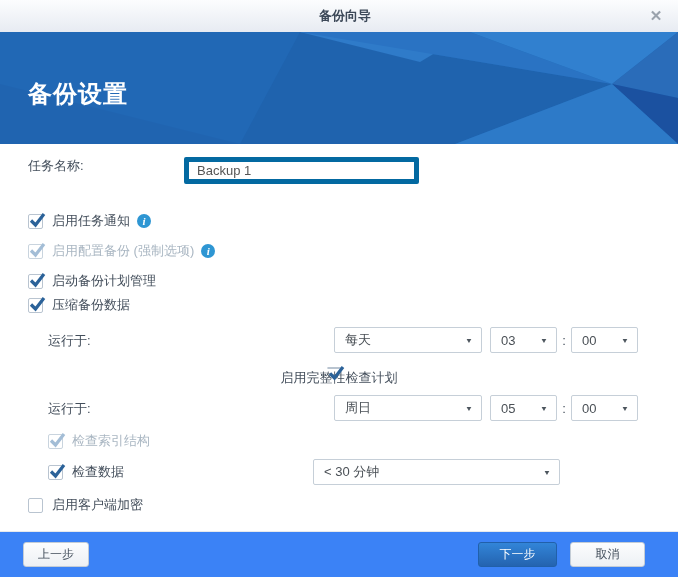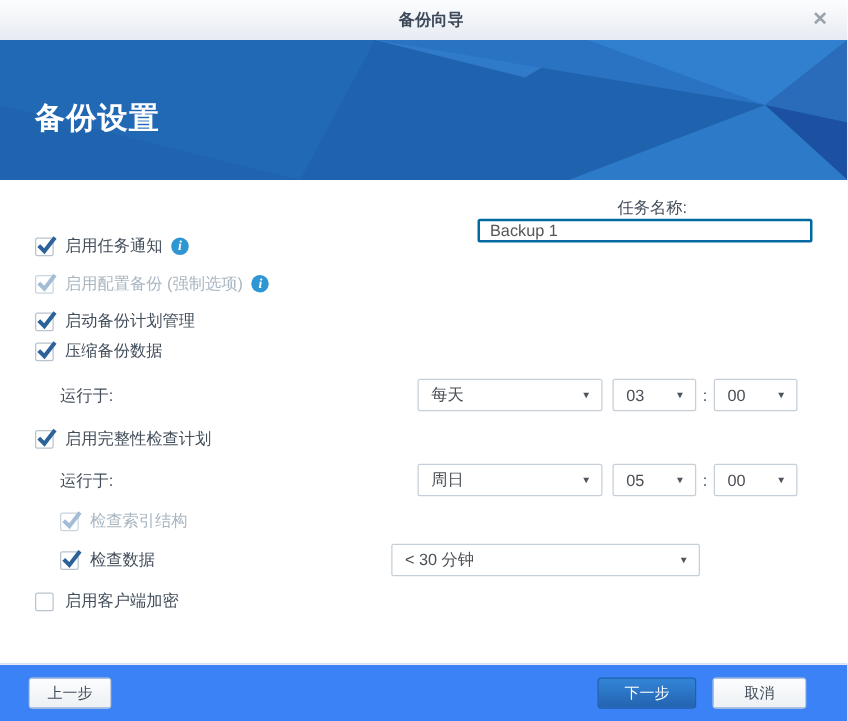--- a/index.html
+++ b/index.html
@@ -25,25 +25,25 @@
   }
   
   .hero { height:112px; min-height:112px; position:relative; overflow:hidden; }
   .hero svg { position:absolute; inset:0; width:100%; height:100%; display:block; }
   .hero-title {
     position:absolute; left:28px; top:46px; margin:0;
     color:#fff; font-size:24px; font-weight:bold; letter-spacing:1px;
   }
   
   .content { flex:1; background:#fff; padding:13px 28px 0; font-size:13px; color:#434e5b; }
-  .row-task { display:flex; align-items:flex-end; height:27px; margin-bottom:5px;flex-direction:column; }
+  .row-task { display:flex; align-items:flex-start; height:27px; margin-bottom:29px; }
   .row-task .lbl { width:156px; }
   .text-input {
-    width:268px; height:27px; box-sizing:border-box;
-    border:2px solid #0369a1; border-radius:2px; padding:0 8px;
+    width:235px; height:27px; box-sizing:border-box;
+    border:5px solid #0369a1; border-radius:2px; padding:0 8px;
     font-family:inherit; font-size:13px; color:#555; outline:none; background:#fff;
   }
   .cb-row { display:flex; align-items:center; height:16px; margin-bottom:14px; }
   .cb {
     width:15px; height:15px; min-width:15px; box-sizing:border-box;
     border:1px solid #b9c4d0; border-radius:2px; background:#fff;
     position:relative; margin-right:9px; color:#2b6299; cursor:pointer;
   }
   .cb .check { position:absolute; left:-1px; top:-4px; width:18px; height:18px; }
   .lbl { color:#434e5b; }
@@ -61,21 +61,21 @@
   .controls { position:absolute; left:306px; top:0; display:flex; align-items:center; }
   .select {
     height:26px; box-sizing:border-box; border:1px solid #c6cfd8; border-radius:2px;
     background:#fff; display:flex; align-items:center; justify-content:space-between;
     padding:0 8px 0 10px; color:#4a5056; cursor:pointer;
   }
   .arrow { font-size:8px; color:#4d565e; margin-left:8px; transform:scaleY(.9); }
   .w148 { width:148px; } .w67 { width:67px; } .w247 { width:247px;gap:40px; }
   .colon { width:14px; text-align:center; }
   .gap8 { margin-right:8px; }
-  .mb8 { margin-bottom:8px; } .mb12 { margin-bottom:12px; } .mb10 { margin-bottom:10px; }
+  .mb8 { margin-bottom:8px; } .mb12 { margin-bottom:12px;flex-direction:column; } .mb10 { margin-bottom:10px; }
   .row-checkdata { position:relative; height:26px; margin-bottom:12px; display:flex; align-items:center; }
   .row-checkdata .select { position:absolute; left:265px; top:0; }
   
   .footer {
     height:45px; min-height:45px; border-top:1px solid #e7e9ec; background:#3b82f6;
     display:flex; align-items:center; justify-content:space-between;
     padding:0 33px 0 23px;
   }
   .btn {
     height:25px; min-width:64px; padding:0 14px; box-sizing:border-box;

